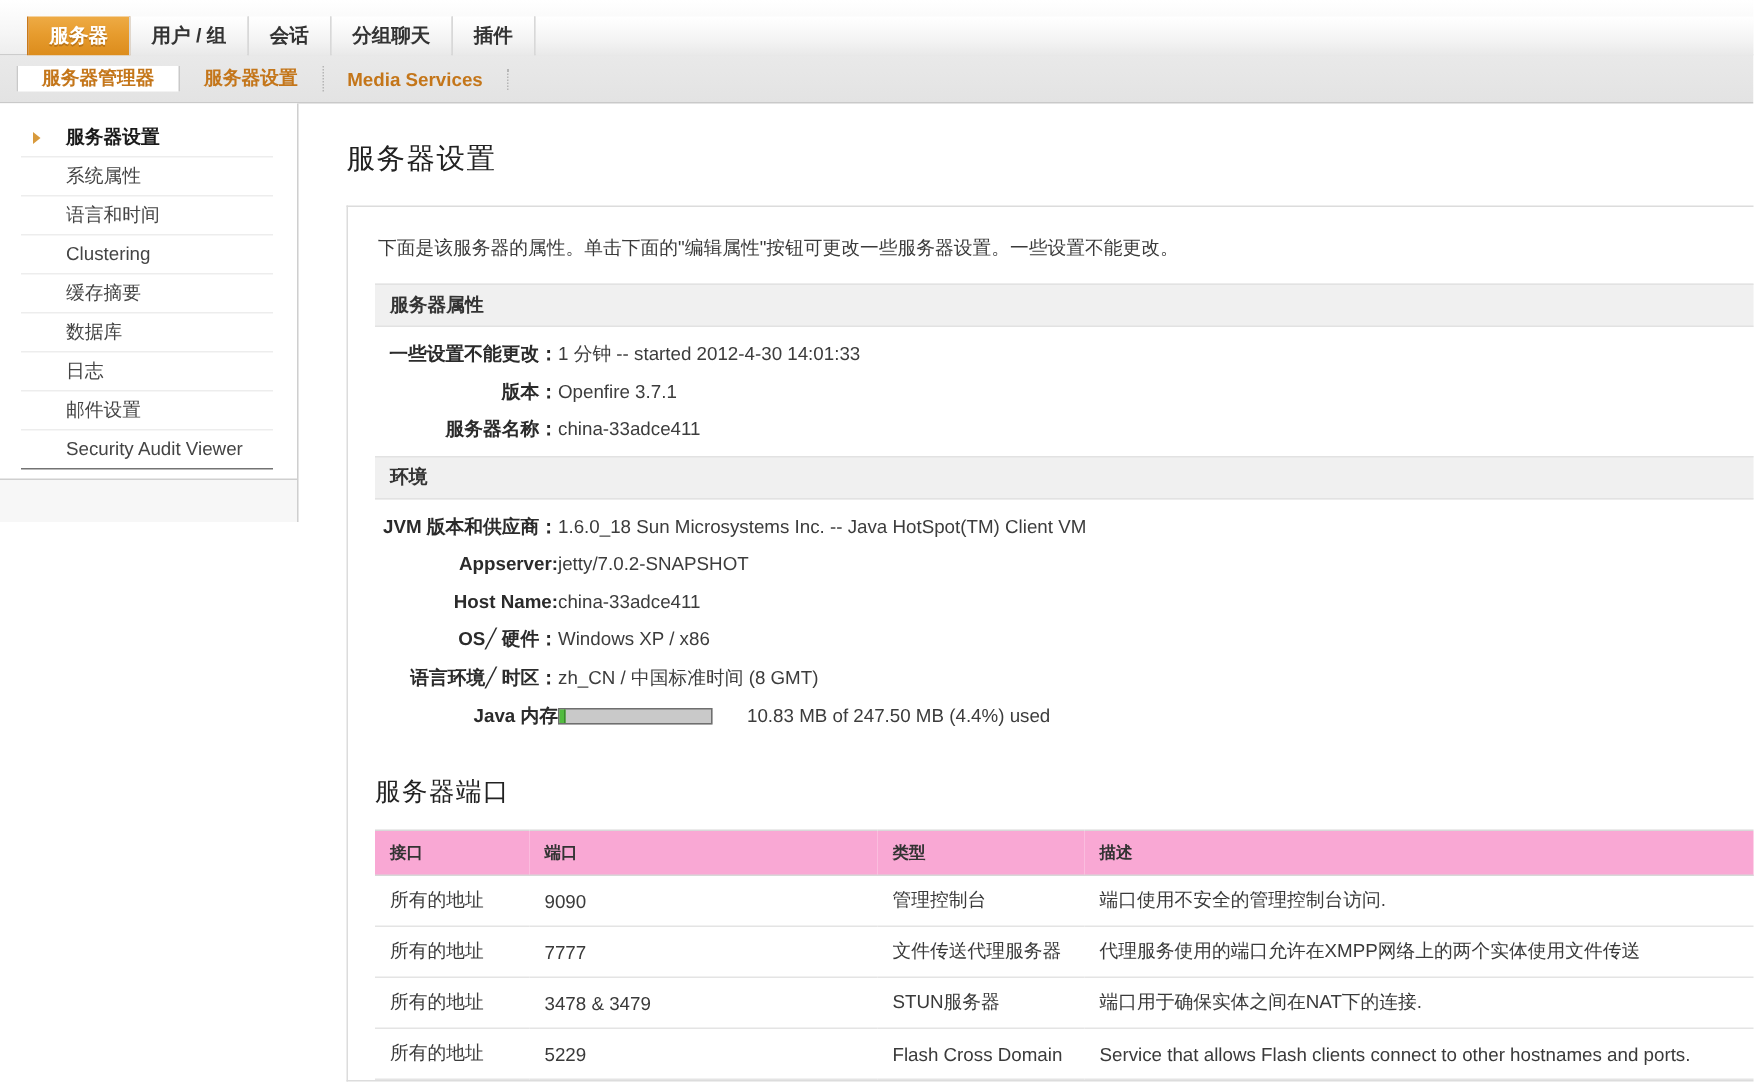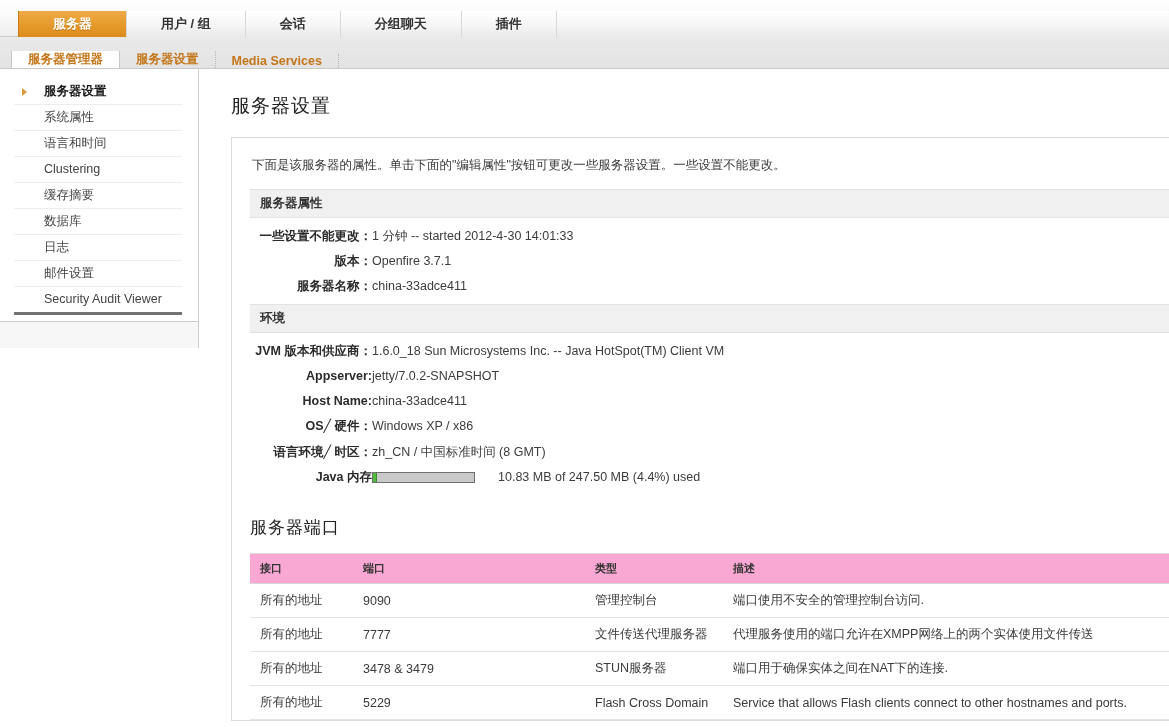--- a/index.html
+++ b/index.html
@@ -26,21 +26,21 @@
     padding-left: 18px;
   }
   .maintabs {
     display: flex;
     align-items: flex-end;
     height: 100%;
   }
   .maintab {
     height: 26px;
     line-height: 26px;
-    padding: 0 34px;
+    padding: 0 14px;
     font-size: 13px;
     font-weight: bold;
     color: #333333;
     background: linear-gradient(to bottom, #ffffff 0%, #f4f4f4 60%, #e9e9e9 100%);
     border-left: 1px solid #d8d8d8;
     border-right: 1px solid #d8d8d8;
     margin-right: -1px;
     box-sizing: border-box;
     cursor: pointer;
     white-space: nowrap;
@@ -65,21 +65,21 @@
   }
 
   
   .subbar {
     position: relative;
     height: 32px;
     background: linear-gradient(to bottom, #e9e9e9 0%, #e3e3e3 100%);
     border-bottom: 1px solid #c9c9c9;
     box-sizing: border-box;
     display: flex;
-    align-items: flex-end;
+    align-items: center;
     padding-left: 12px;
   }
   .subtab {
     display: flex;
     align-items: center;
     padding: 0 16px;
     font-size: 12.5px;
     font-weight: bold;
     color: #c4761a;
     cursor: pointer;
@@ -122,21 +122,21 @@
     line-height: 25px;
     padding-left: 30px;
     font-size: 12.5px;
     color: #444444;
     border-bottom: 1px solid #ededed;
     margin: 0 16px 0 14px;
     cursor: pointer;
     white-space: nowrap;
     position: relative;
   }
-  .side-item:last-child { border-bottom: 3px solid #737373; }
+  .side-item:last-child { border-bottom: 1px solid #737373; }
   .side-item.active {
     font-weight: bold;
     color: #1a1a1a;
   }
   .side-item.active .marker {
     position: absolute;
     left: 8px;
     top: 9px;
     width: 0; height: 0;
     border-left: 5px solid #d89a3c;

